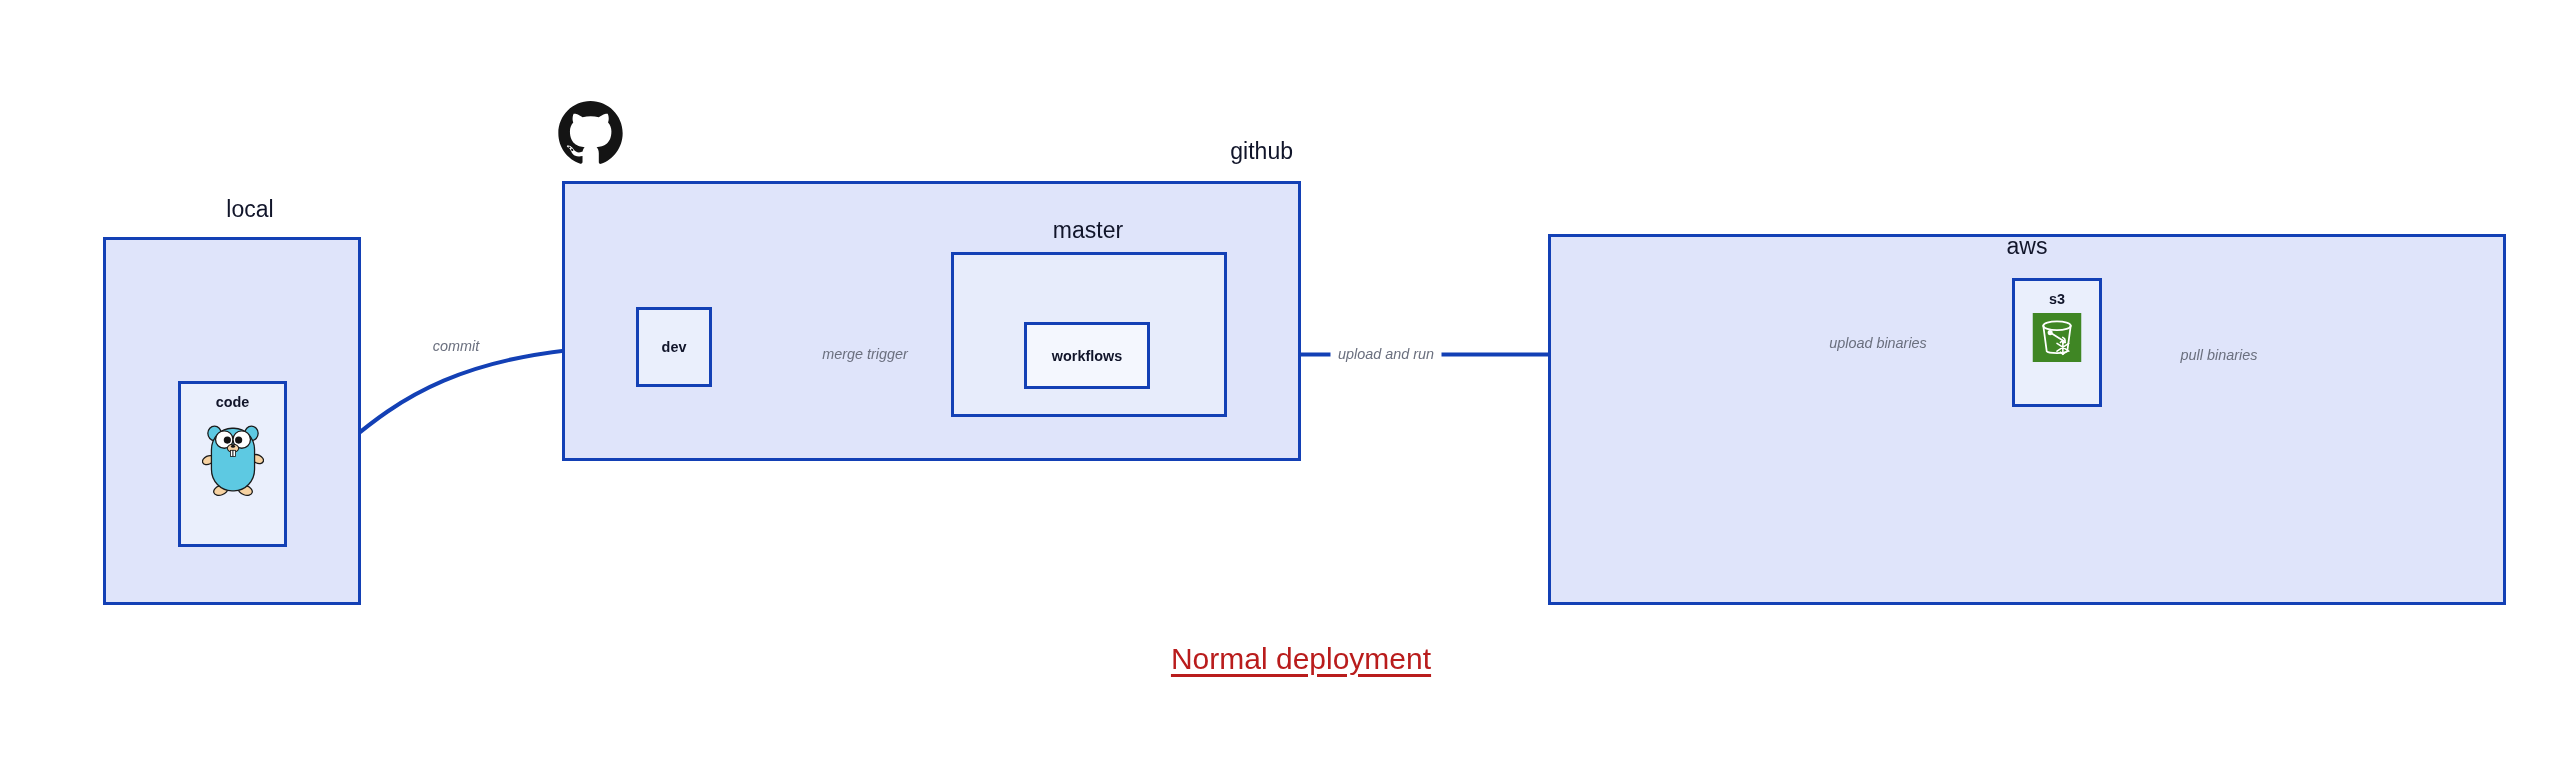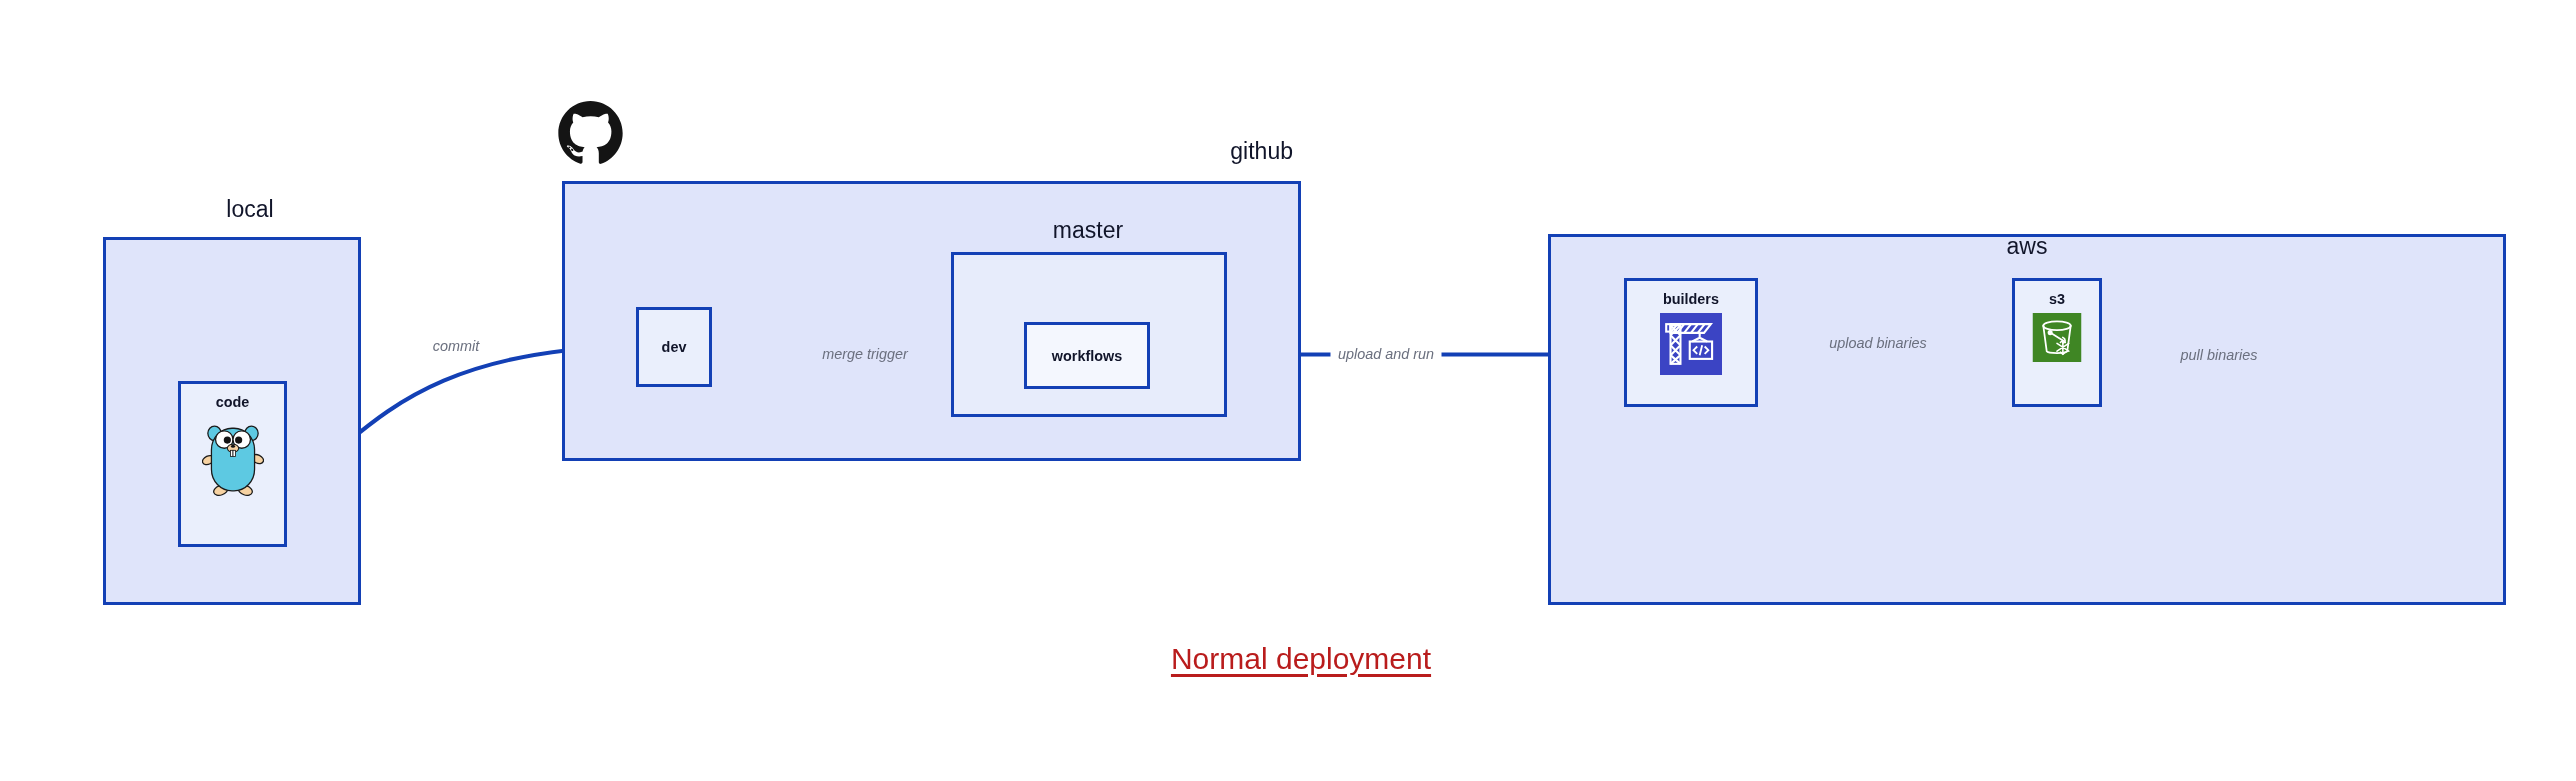--- a/index.html
+++ b/index.html
@@ -191,45 +191,20 @@
   <div class="group nested" style="left:951px; top:252px; width:276px; height:165px;"></div>
   <div class="group-label center" style="left:1088px; top:219px;">master</div>
 
   <div class="node pale" style="left:1024px; top:322px; width:126px; height:67px;">
     <div class="node-label middle">workflows</div>
   </div>
 
   <div class="group" style="left:1548px; top:234px; width:958px; height:371px;"></div>
   <div class="group-label center" style="left:2027px; top:198px;margin-top:37px;">aws</div>
 
-  <div class="node" style="left:1624px; top:278px; width:134px; height:129px;">
-    <div class="node-label top">builders</div>
-    <div class="node-icon" style="top:32px; width:62px; height:62px;">
-      <svg viewBox="0 0 100 100" width="62" height="62">
-        <rect x="0" y="0" width="100" height="100" fill="#3b44c4"></rect>
-        <g fill="none" stroke="#ffffff" stroke-width="3.4">
-
-          <rect x="17" y="20" width="16" height="62"></rect>
-          <path d="M17 20 L33 36 M33 20 L17 36 M17 36 L33 52 M33 36 L17 52
-                   M17 52 L33 68 M33 52 L17 68 M17 68 L33 82 M33 68 L17 82"></path>
-
-          <rect x="10" y="18" width="7" height="12"></rect>
-
-          <path d="M17 18 L82 18 L71 32 L17 32 Z"></path>
-          <path d="M17 32 L28 18 M28 32 L39 18 M39 32 L50 18 M50 32 L61 18 M61 32 L72 18"></path>
-
-          <path d="M64 32 L64 40 M52 46 L64 40 L76 46"></path>
-
-          <rect x="48" y="46" width="36" height="28"></rect>
-
-          <path d="M60 54 L54 60 L60 66 M72 54 L78 60 L72 66 M68 52 L64 68" stroke-width="3"></path>
-        </g>
-      </svg>
-    </div>
-  </div>
 
   <div class="node" style="left:2012px; top:278px; width:90px; height:129px;">
     <div class="node-label top">s3</div>
     <div class="node-icon" style="top:32px; width:49px; height:49px;">
       <svg viewBox="0 0 100 100" width="49" height="49">
         <rect x="0" y="0" width="100" height="100" fill="#3f8624"></rect>
         <g fill="none" stroke="#ffffff" stroke-width="3.6" stroke-linecap="round">
 
           <path d="M22 26 L29 78 C32 83 68 83 71 78 L78 26"></path>
 

